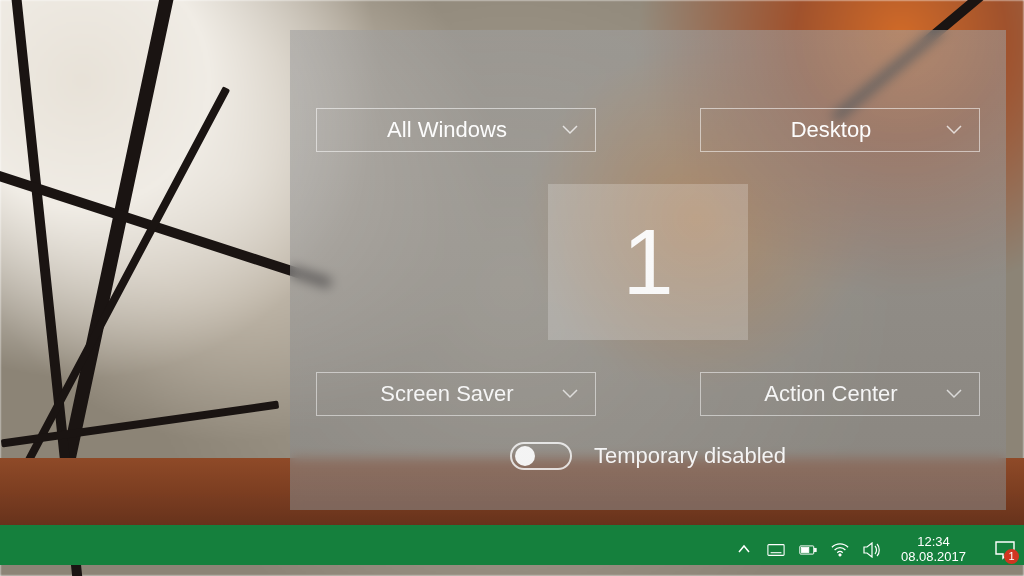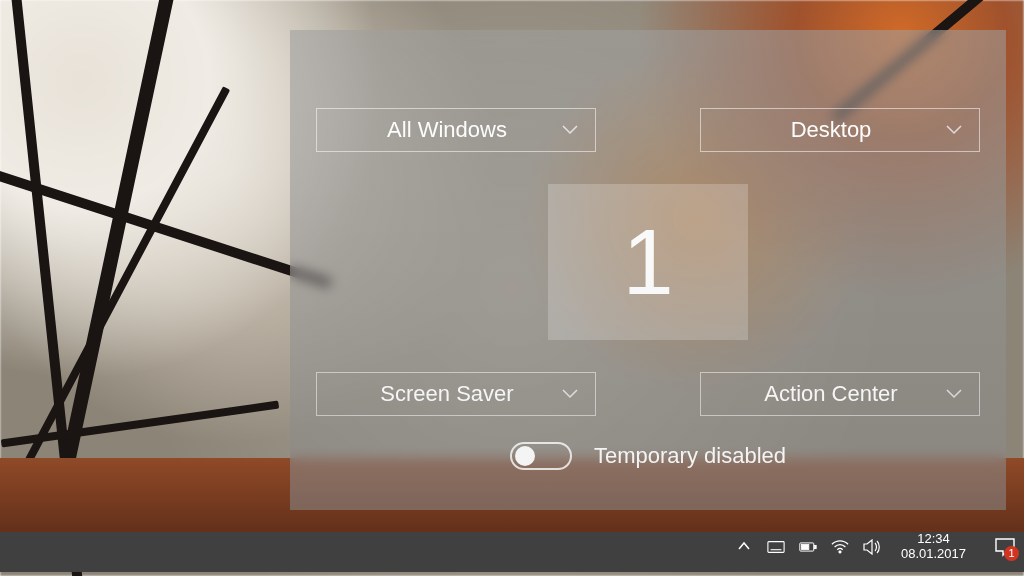--- a/index.html
+++ b/index.html
@@ -135,25 +135,25 @@
   }
   .toggle-row .label {
     font-size: 22px;
     font-weight: 300;
     color: #ffffff;
   }
 
   
   .taskbar {
     position: absolute;
-    left: 0; right: 0; bottom: 4px;
+    left: 0; right: 0; bottom: 11px;
     height: 40px;
-    background: #404040;
-    display: flex;
-    align-items: flex-start;
+    background: #15803d;
+    display: flex;
+    align-items: flex-end;
     color: #ffffff;
     font-size: 13px;
   }
   .taskbar .tray {
     margin-left: auto;
     display: flex;
     align-items: center;
     gap: 14px;
     padding-right: 6px;
   }
@@ -292,21 +292,21 @@
     <div class="icon">
       <svg width="18" height="16" viewBox="0 0 18 16" fill="none">
         <path d="M1 5 H4 L9 1 V15 L4 11 H1 Z" stroke-width="1.2"></path>
         <path d="M12 4 C14 6 14 10 12 12" stroke-width="1.2"></path>
         <path d="M14 2 C17 5 17 11 14 14" stroke-width="1.2"></path>
       </svg>
     </div>
 
     <div class="clock">
       <span>12:34</span>
-      <span>08.01.2017</span>
+      <span>08.08.2017</span>
     </div>
 
     <div class="action-center-icon">
       <svg width="22" height="20" viewBox="0 0 22 20" fill="none">
         <path d="M2 2 H20 V14 H13 L9 18 V14 H2 Z" stroke="#fff" stroke-width="1.4"></path>
       </svg>
       <span class="badge">1</span>
     </div>
 
   </div>

